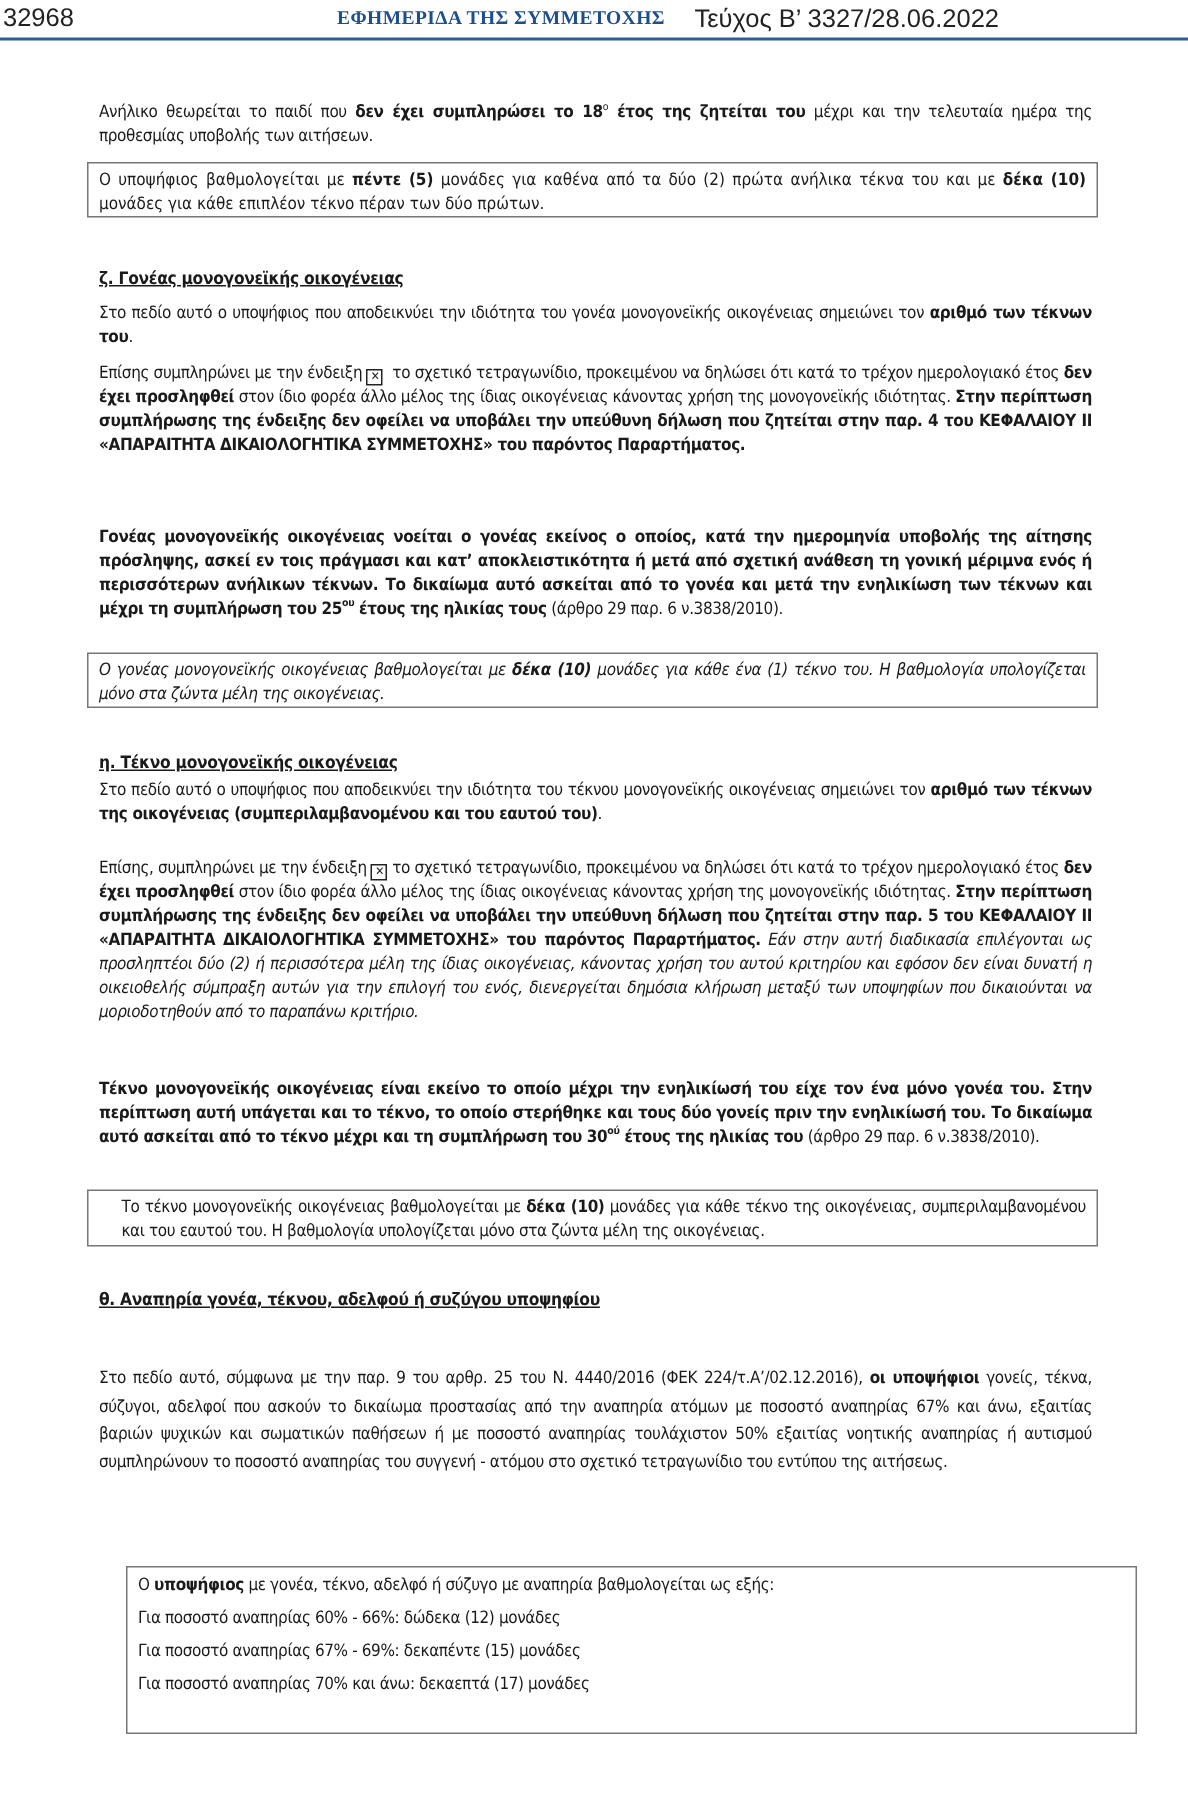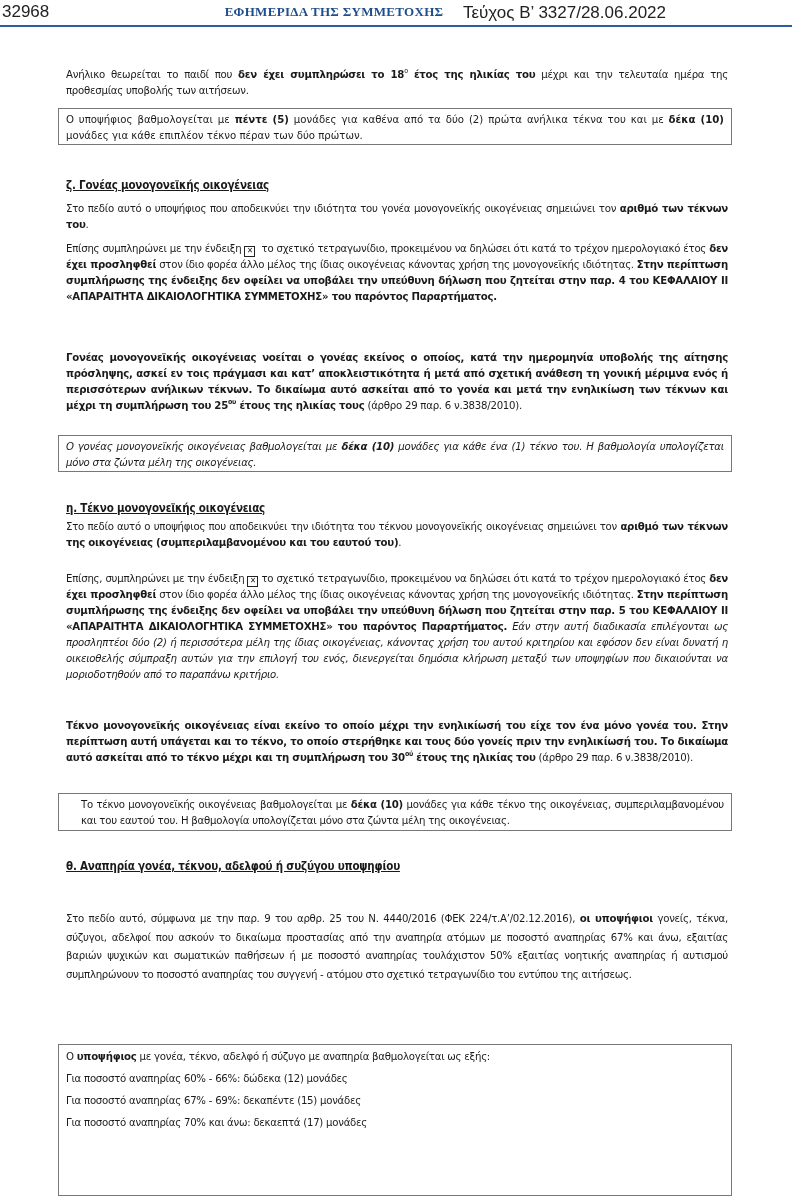--- a/index.html
+++ b/index.html
@@ -28,21 +28,21 @@
 <body>
 
 <div class="header">
   <span class="hdr-page">32968</span>
   <span class="hdr-title">ΕΦΗΜΕΡΙΔΑ ΤΗΣ ΣΥΜΜΕΤΟΧΗΣ</span>
   <span class="hdr-issue">Τεύχος Β’ 3327/28.06.2022</span>
   <div class="hdr-rule"></div>
 </div>
 
 <div class="content" style="top:67px;">
-  <p class="cond"><span>Ανήλικο θεωρείται το παιδί που </span><b>δεν έχει συμπληρώσει το 18</b><sup>ο</sup><b> έτος της ηλικίας του</b><span> μέχρι και την τελευταία ημέρα της προθεσμίας υποβολής των αιτήσεων.</span></p>
+  <p class="cond"><span>Ανήλικο θεωρείται το παιδί που </span><b>δεν έχει συμπληρώσει το 18</b><sup>ο</sup><b> έτος της ζητείται του</b><span> μέχρι και την τελευταία ημέρα της προθεσμίας υποβολής των αιτήσεων.</span></p>
 </div>
 <div class="box" style="top:108px; height:37px;">
   <p><span>Ο υποψήφιος βαθμολογείται με </span><b>πέντε (5)</b><span> μονάδες για καθένα από τα δύο (2) πρώτα ανήλικα τέκνα του και με </span><b>δέκα (10)</b><span> μονάδες για κάθε επιπλέον τέκνο πέραν των δύο πρώτων.</span></p>
 </div>
 
 <div class="content" style="top:177px;">
   <p class="heading">ζ. Γονέας μονογονεϊκής οικογένειας</p>
 </div>
 <div class="content" style="top:201px;">
   <p class="cond"><span>Στο πεδίο αυτό ο υποψήφιος που αποδεικνύει την ιδιότητα του γονέα μονογονεϊκής οικογένειας σημειώνει τον </span><b>αριθμό των τέκνων του</b><span>.</span></p>
@@ -72,18 +72,18 @@
 <div class="box" style="top:793px; height:38px;padding-left:22px;">
   <p class="cond"><span>Το τέκνο μονογονεϊκής οικογένειας βαθμολογείται με </span><b>δέκα (10)</b><span> μονάδες για κάθε τέκνο της οικογένειας, συμπεριλαμβανομένου και του εαυτού του. Η βαθμολογία υπολογίζεται μόνο στα ζώντα μέλη της οικογένειας.</span></p>
 </div>
 
 <div class="content" style="top:858px;">
   <p class="heading">θ. Αναπηρία γονέα, τέκνου, αδελφού ή συζύγου υποψηφίου</p>
 </div>
 <div class="content" style="top:910px;">
   <p class="cond" style="line-height:18.5px;"><span>Στο πεδίο αυτό, σύμφωνα με την παρ. 9 του αρθρ. 25 του Ν. 4440/2016 (ΦΕΚ 224/τ.Α’/02.12.2016), </span><b>οι υποψήφιοι</b><span> γονείς, τέκνα, σύζυγοι, αδελφοί που ασκούν το δικαίωμα προστασίας από την αναπηρία ατόμων με ποσοστό αναπηρίας 67% και άνω, εξαιτίας βαριών ψυχικών και σωματικών παθήσεων ή με ποσοστό αναπηρίας τουλάχιστον 50% εξαιτίας νοητικής αναπηρίας ή αυτισμού συμπληρώνουν το ποσοστό αναπηρίας του συγγενή - ατόμου στο σχετικό τετραγωνίδιο του εντύπου της αιτήσεως.</span></p>
 </div>
-<div class="box list-box" style="top:1044px; height:152px; padding-top:4px;">
+<div class="box list-box" style="top:1044px; height:112px; padding-top:4px;margin-left:26px;">
   <p class="cond"><span>Ο </span><b>υποψήφιος</b><span> με γονέα, τέκνο, αδελφό ή σύζυγο με αναπηρία βαθμολογείται ως εξής:</span></p>
   <p class="cond">Για ποσοστό αναπηρίας 60% - 66%: δώδεκα (12) μονάδες</p>
   <p class="cond">Για ποσοστό αναπηρίας 67% - 69%: δεκαπέντε (15) μονάδες</p>
   <p class="cond">Για ποσοστό αναπηρίας 70% και άνω: δεκαεπτά (17) μονάδες</p>
 </div>
 
 </body></html>

